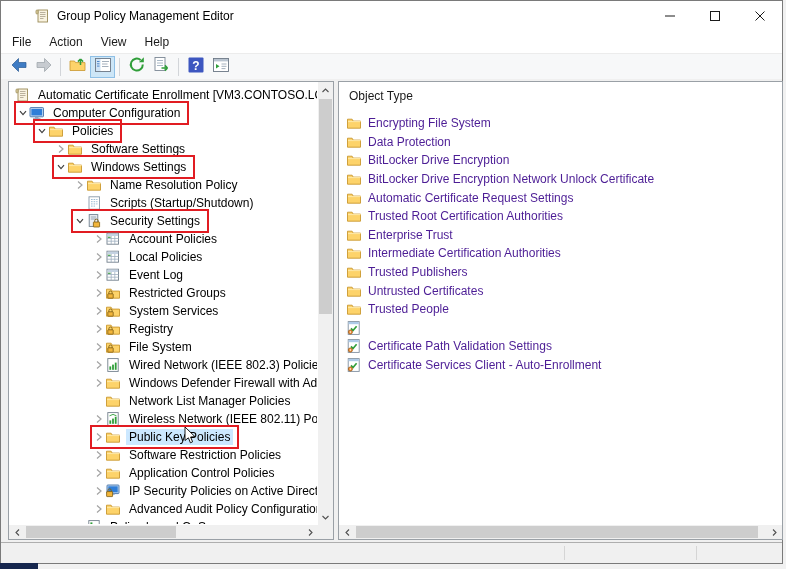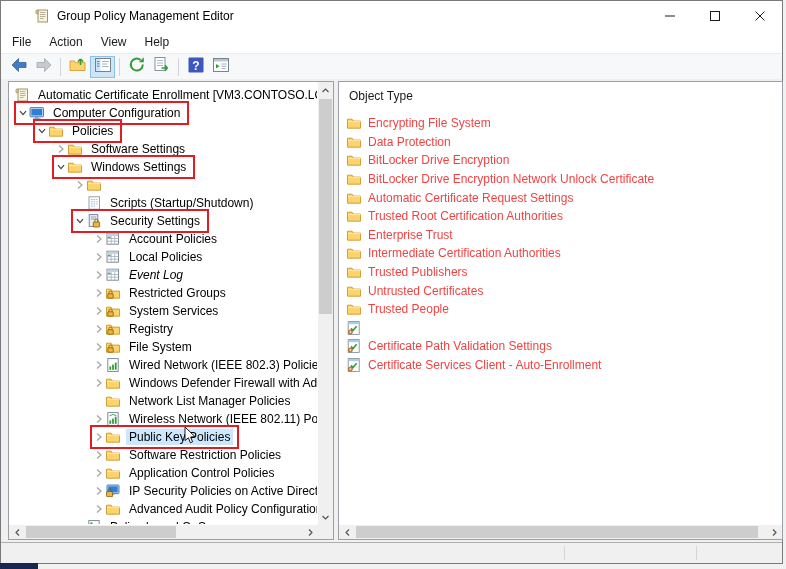--- a/index.html
+++ b/index.html
@@ -35,21 +35,21 @@
   #tree{position:absolute;left:1px;top:4px;right:16px;bottom:15px;overflow:hidden;font-size:12px;color:#000;}
   .trow{height:18px;display:flex;align-items:center;white-space:nowrap;}
   .row-inner{display:inline-flex;align-items:center;height:20px;border:2px solid transparent;padding-right:4px;margin:-2px 0 -2px 0;box-sizing:content-box;}
   .row-inner.annotated{border-color:#e11c22;}
   .chev{width:13px;height:18px;flex:none;display:flex;align-items:center;justify-content:center;}
   .ticon{width:16px;height:16px;flex:none;margin-right:5px;}
   .tlabel{padding:1px 3px;}
   .tlabel.selected{background:#cce8ff;}
   
   .list-header{position:absolute;left:10px;top:7px;font-size:12px;color:#1a1a1a;}
-  #list{position:absolute;left:1px;top:32px;right:2px;bottom:15px;overflow:hidden;font-size:12px;color:#ef4444;}
+  #list{position:absolute;left:1px;top:32px;right:2px;bottom:15px;overflow:hidden;font-size:12px;color:#4c1d95;}
   .lrow{height:18.6px;display:flex;align-items:center;white-space:nowrap;padding-left:6px;}
   .lrow .ticon{margin-right:6px;}
   
   .vscroll{position:absolute;top:0;right:0;width:15px;bottom:14px;background:#f0f0f0;}
   .sb-arrow{width:15px;height:16px;display:flex;align-items:center;justify-content:center;background:#f0f0f0;}
   .sb-arrow.down{position:absolute;bottom:0;}
   .vthumb{position:absolute;left:1px;right:1px;top:17px;height:215px;background:#cdcdcd;}
   .hscroll{position:absolute;left:0;bottom:0;height:14px;background:#f0f0f0;display:flex;align-items:center;}
   .hscroll .sb-arrow{width:16px;height:14px;}
   .hthumb{height:12px;background:#cdcdcd;margin:0 1px;}
@@ -232,20 +232,21 @@
             <span class="row-inner" style="margin-left: 61px;">
               <span class="chev">
                 <svg width="10" height="10" viewBox="0 0 10 10">
                   <path d="M3 1.5 L7 5 L3 8.5" fill="none" stroke="#a3a3a3" stroke-width="1.2"></path>
                 </svg>
               </span>
               <span class="ticon"><svg width="16" height="16" viewBox="0 0 16 16">
                   <path d="M1.5 13.2 V4.2 h4.6 l1.1 1.9 h7.3 v7.1 z" fill="#fdd36a" stroke="#c9972f" stroke-width="0.9" stroke-linejoin="round"></path>
                   <path d="M2 6.6 h12.6" stroke="#fee9a8" stroke-width="1"></path>
                 </svg></span>
+              <span class="tlabel">Name Resolution Policy</span>
             </span>
           </div>
           <div class="trow">
             <span class="row-inner" style="margin-left: 61px;">
               <span class="chev"></span>
               <span class="ticon"><svg width="16" height="16" viewBox="0 0 16 16">
                   <rect x="3" y="1.8" width="10.5" height="12.4" fill="#fff" stroke="#8899a9" stroke-width="0.9"></rect>
                   <path d="M5 4.5 h6.5 M5 6.7 h6.5 M5 8.9 h6.5 M5 11.1 h4" stroke="#7fa8c9" stroke-width="0.8" stroke-dasharray="1.6 1"></path>
                 </svg></span>
               <span class="tlabel">Scripts (Startup/Shutdown)</span>
@@ -293,21 +294,21 @@
               <span class="ticon"><svg width="16" height="16" viewBox="0 0 16 16">
                   <rect x="2" y="2.2" width="11.5" height="11" fill="#fff" stroke="#73808d" stroke-width="0.9"></rect>
                   <rect x="2.4" y="2.6" width="10.7" height="2.4" fill="#c4d2e2"></rect>
                   <path d="M2 7.5 h11.5 M2 10.2 h11.5 M6.2 5 v8.2 M9.8 5 v8.2" stroke="#9fb0c0" stroke-width="0.8"></path>
                   <rect x="2.9" y="5.6" width="2.7" height="1.4" fill="#58a85e"></rect>
                 </svg></span>
               <span class="tlabel">Local Policies</span>
             </span>
           </div>
           <div class="trow">
-            <span class="row-inner" style="margin-left: 80px; font-style: italic;">
+            <span class="row-inner" style="margin-left: 80px;">
               <span class="chev">
                 <svg width="10" height="10" viewBox="0 0 10 10">
                   <path d="M3 1.5 L7 5 L3 8.5" fill="none" stroke="#a3a3a3" stroke-width="1.2"></path>
                 </svg>
               </span>
               <span class="ticon"><svg width="16" height="16" viewBox="0 0 16 16">
                   <rect x="2" y="2.2" width="11.5" height="11" fill="#fff" stroke="#73808d" stroke-width="0.9"></rect>
                   <rect x="2.4" y="2.6" width="10.7" height="2.4" fill="#c4d2e2"></rect>
                   <path d="M2 7.5 h11.5 M2 10.2 h11.5 M6.2 5 v8.2 M9.8 5 v8.2" stroke="#9fb0c0" stroke-width="0.8"></path>
                   <rect x="2.9" y="5.6" width="2.7" height="1.4" fill="#58a85e"></rect>

